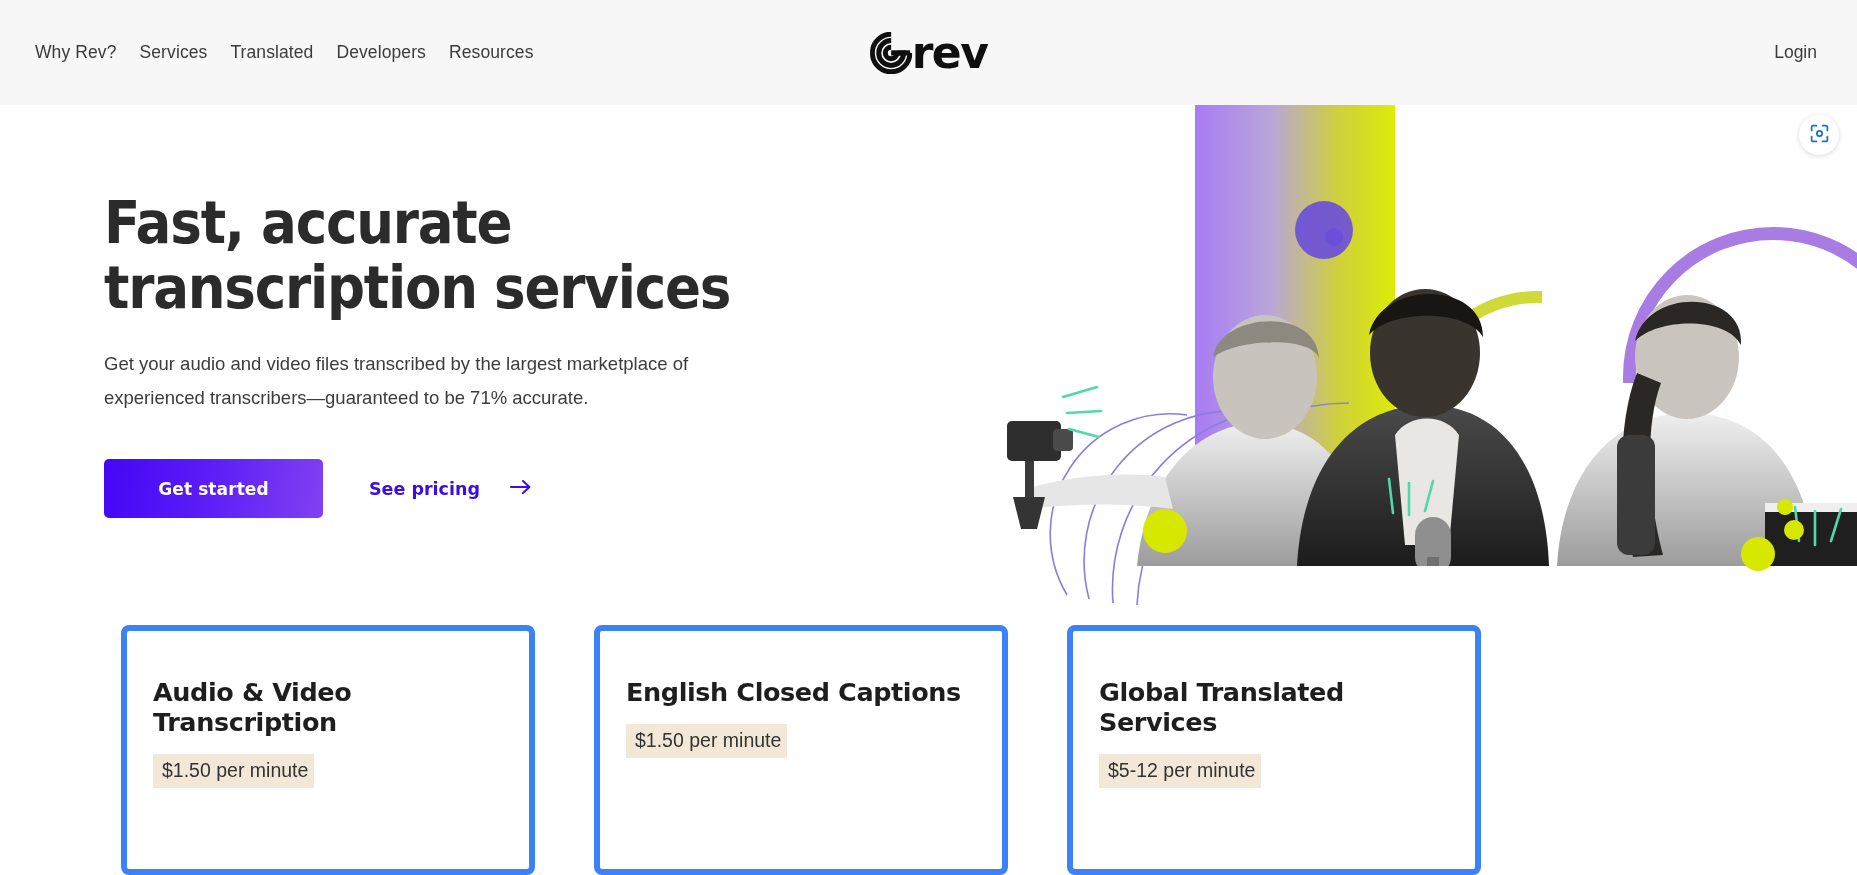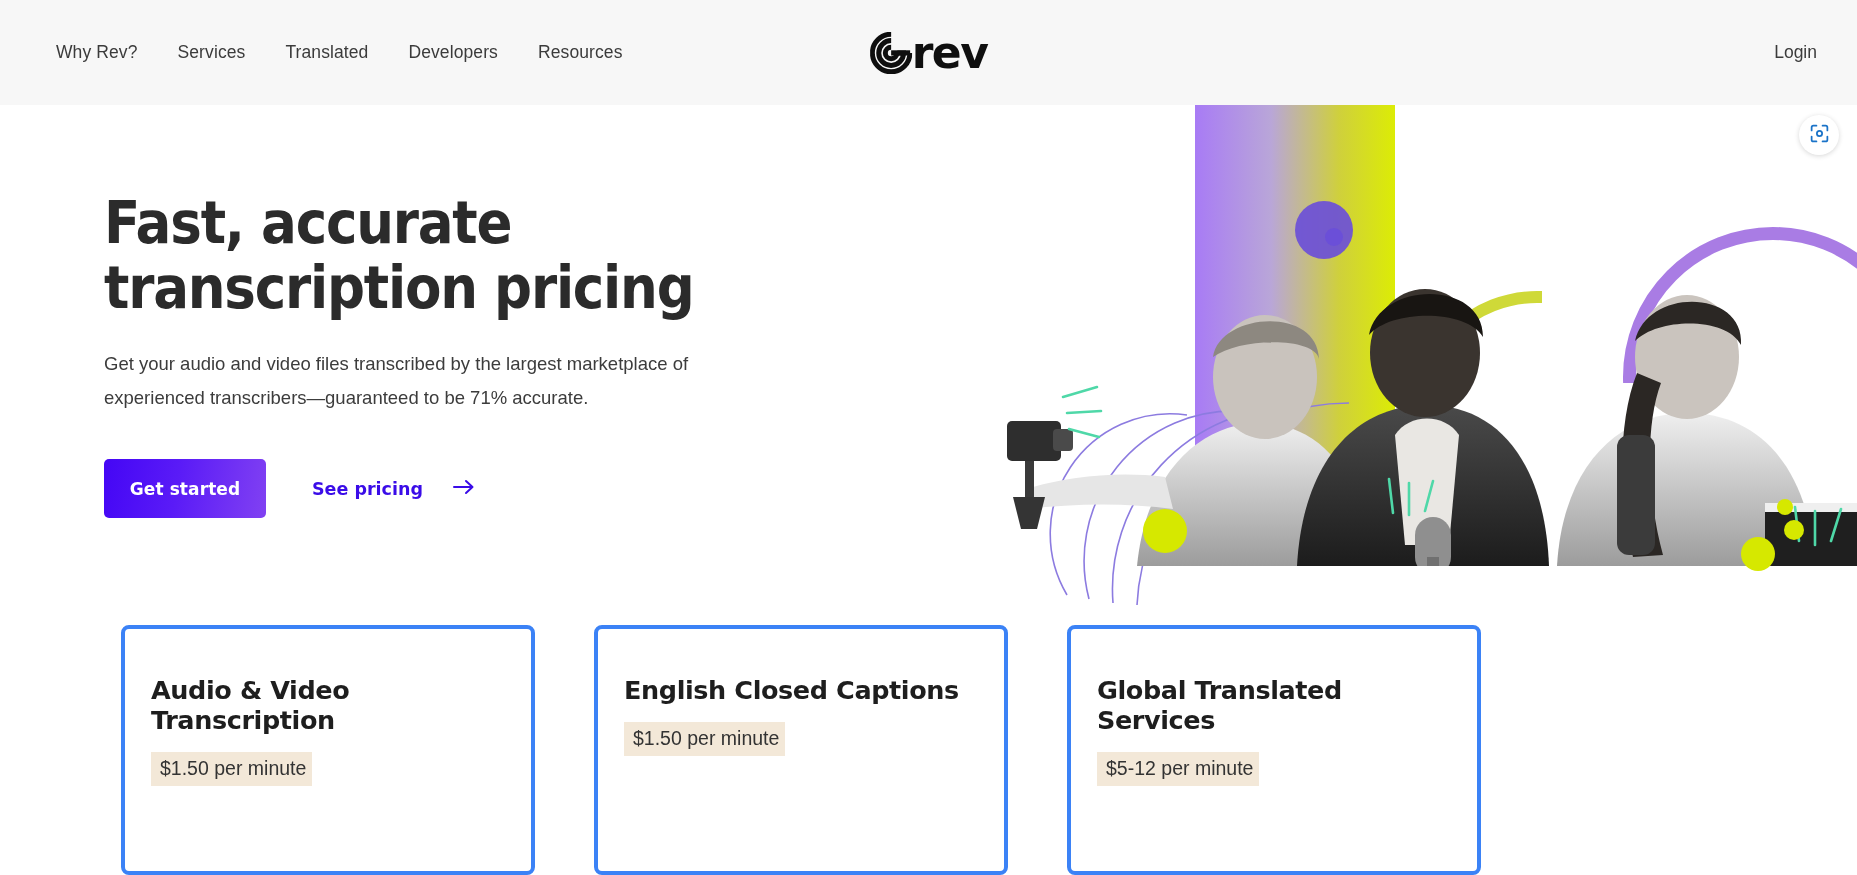--- a/index.html
+++ b/index.html
@@ -15,22 +15,22 @@
     position: relative;
     height: 105px;
     background: #f7f7f7;
     display: flex;
     align-items: center;
     width: 100%;
   }
   .nav-left {
     display: flex;
     align-items: center;
-    gap: 40px;
-    margin-left: 56px;
+    gap: 23px;
+    margin-left: 35px;
   }
   .nav-item {
     font-size: 17.5px;
     color: #3b3b3b;
     letter-spacing: .1px;
     cursor: pointer;
     white-space: nowrap;
   }
   .logo {
     position: absolute;
@@ -92,21 +92,21 @@
   .hero-actions {
     margin-top: 44px;
     display: flex;
     align-items: center;
     gap: 46px;
   }
   .btn-primary {
     display: inline-flex;
     align-items: center;
     justify-content: center;
-    width: 162px;
+    width: 219px;
     height: 59px;
     border: none;
     border-radius: 5px;
     background: linear-gradient(100deg, #4406f5 0%, #5a1bf7 45%, #8141f2 100%);
     color: #ffffff;
     font-size: 17px;
     font-weight: 700;
     letter-spacing: .1px;
     cursor: pointer;
     font-family: "DejaVu Sans", sans-serif;
@@ -194,21 +194,21 @@
     left: 0;
     top: 625px;
     width: 100%;
     display: flex;
     gap: 59px;
     padding-left: 121px;
   }
   .card {
     width: 414px;
     min-height: 250px;
-    border: 4px solid #3b82f6;
+    border: 6px solid #3b82f6;
     border-radius: 8px;
     background: #ffffff;
     padding: 26px 26px 0 26px;
   }
   .card-title {
     font-family: "DejaVu Sans", sans-serif;
     font-weight: 700;
     font-size: 25.5px;
     letter-spacing: -.4px;
     color: #1e1e1e;
@@ -338,21 +338,21 @@
 
     <span class="dot dot-violet-lg"></span>
     <span class="dot dot-violet-sm"></span>
     <span class="dot dot-lime-lg"></span>
     <span class="dot dot-lime-md"></span>
     <span class="dot dot-lime-s1"></span>
     <span class="dot dot-lime-s2"></span>
   </div>
 
   <div class="hero-copy">
-    <h1 class="hero-title">Fast, accurate transcription pricing</h1>
+    <h1 class="hero-title">Fast, accurate transcription services</h1>
     <p class="hero-sub">Get your audio and video files transcribed by the largest marketplace of experienced transcribers—guaranteed to be 71% accurate.</p>
 
     <div class="hero-actions">
       <button class="btn-primary">Get started</button>
       <a class="link-secondary" href="#">
         <span>See pricing</span>
         <span>
           <svg width="22" height="16" viewBox="0 0 22 16">
             <path d="M1 8 H19 M13 2 L19.5 8 L13 14" fill="none" stroke="#3A0CE8" stroke-width="2" stroke-linecap="round" stroke-linejoin="round"></path>
           </svg>

